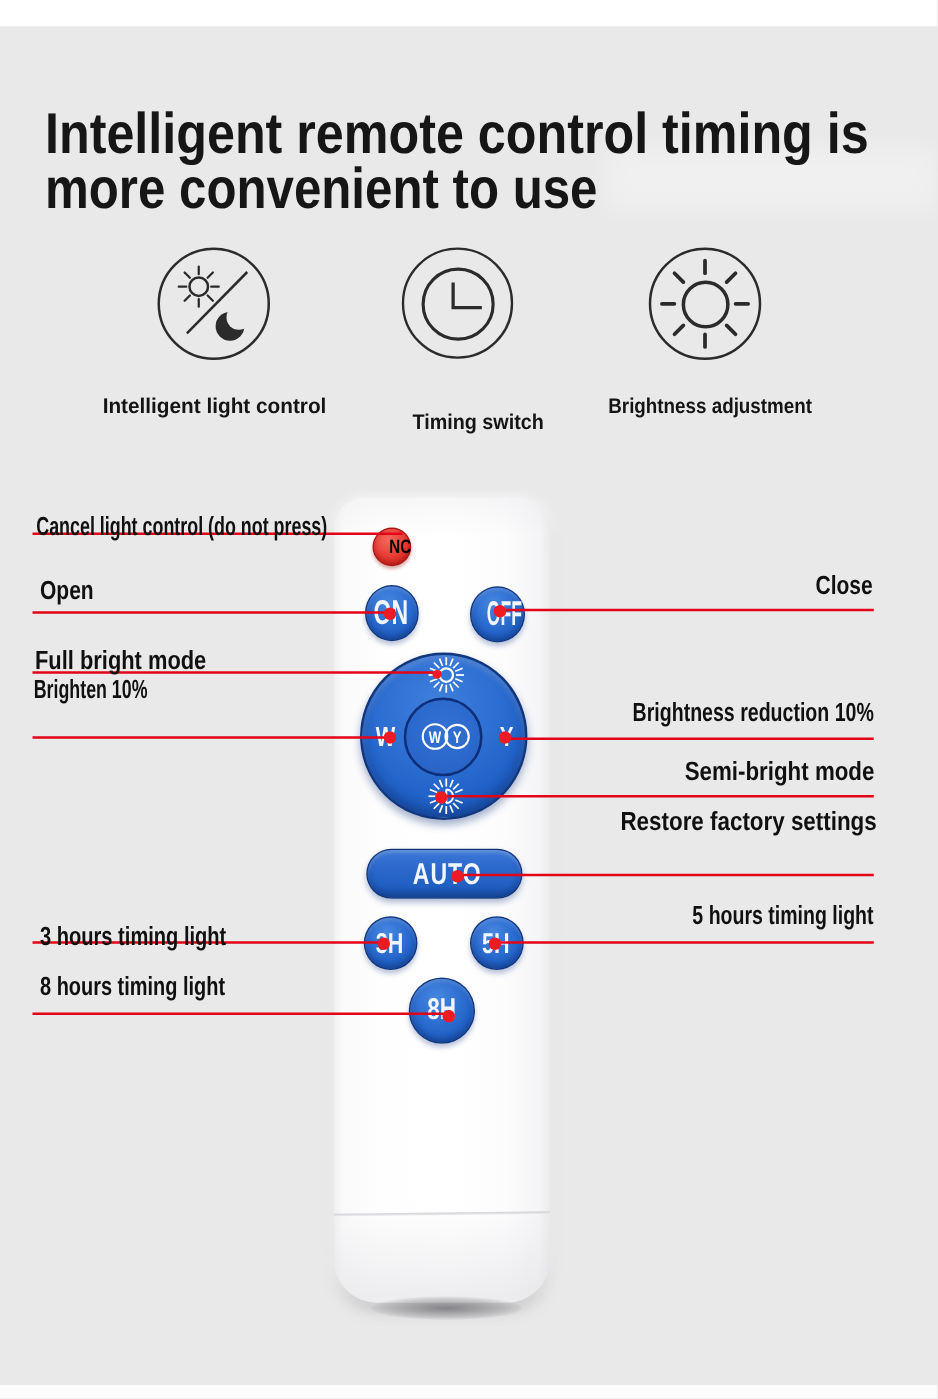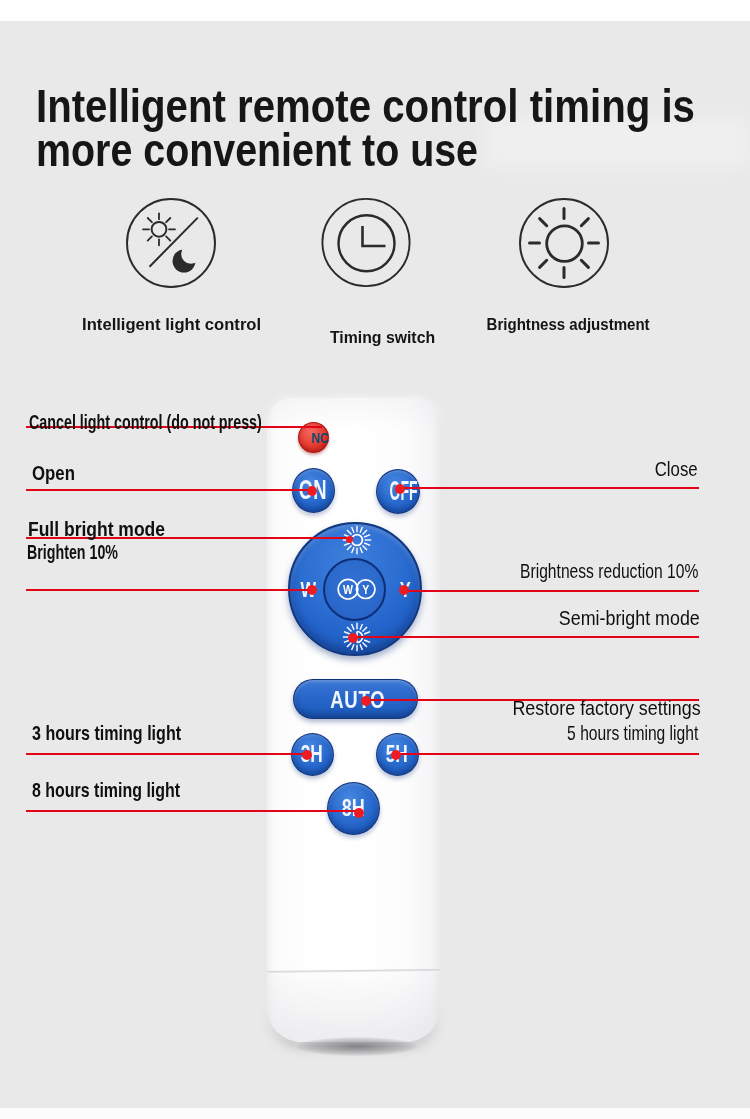--- a/index.html
+++ b/index.html
@@ -3,21 +3,21 @@
 <meta charset="utf-8">
 <style>
 html,body{margin:0;padding:0}
 body{width:750px;height:1119px;position:relative;background:#e9e9e9;font-family:"Liberation Sans",sans-serif;overflow:hidden}
 .abs{position:absolute}
 .strip{position:absolute;left:0;width:750px;background:#fff}
 .title{position:absolute;left:39px;font-weight:bold;color:#161616;font-size:46px;line-height:46px;white-space:nowrap}
 .title>span{display:inline-block;transform-origin:0 0}
 .lbl{position:absolute;font-weight:bold;color:#101010;font-size:21px;line-height:21px;white-space:nowrap}
 .lbl>span{display:inline-block;transform-origin:0 50%}
-.lblr{position:absolute;font-weight:normal;color:#101010;font-size:21px;line-height:21px;white-space:nowrap;text-align:center}
+.lblr{position:absolute;font-weight:bold;color:#101010;font-size:21px;line-height:21px;white-space:nowrap;text-align:center}
 .lblr>span{display:inline-block;transform-origin:100% 50%}
 .iclbl{position:absolute;font-weight:bold;color:#141414;font-size:17px;line-height:17px;white-space:nowrap;text-align:center}
 .iclbl>span{display:inline-block;transform-origin:50% 50%}
 .rline{position:absolute;height:2px;background:#e30418}
 .rdot{position:absolute;width:10px;height:10px;border-radius:50%;background:#ee1b23}
 .remote{position:absolute;left:267px;top:398px;width:173px;height:644px;border-radius:25px 25px 35px 35px;
  background:linear-gradient(90deg,#f0f0f3 0%,#fafafb 4%,#fefefe 20%,#ffffff 55%,#fcfcfd 80%,#f5f5f7 95%,#ebebee 100%);
  box-shadow:0 0 10px 0 rgba(252,252,252,0.75), 0 9px 12px -5px rgba(120,120,128,0.55);}
 .remote:before{content:"";position:absolute;left:0;top:0;width:100%;height:100%;border-radius:inherit;
  background:linear-gradient(180deg,rgba(225,225,229,0.28) 0%,rgba(255,255,255,0) 5%,rgba(255,255,255,0) 88%,rgba(218,218,223,0.45) 99%)}
@@ -83,21 +83,21 @@
 <div class="iclbl" style="left:263px;top:329px;width:240px"><span id="il2" style="transform:scaleX(0.93)">Timing switch</span></div>
 <div class="iclbl" style="left:448px;top:315.7px;width:240px"><span id="il3" style="transform:scaleX(0.885)">Brightness adjustment</span></div>
 
 <div class="remote"></div>
 <div class="seam"></div>
 <div class="shadowell"></div>
 
 <div class="abs" style="left:298px;top:421.5px;width:31px;height:31px;border-radius:50%;
  background:radial-gradient(circle at 40% 30%, #f4685f 0%, #e73a31 55%, #d42620 85%, #b61d18 100%);
  box-shadow:0 2px 3px rgba(150,30,30,0.4), inset 0 -2px 4px rgba(140,15,10,0.5);border:1px solid rgba(160,20,15,0.9);box-sizing:border-box"></div>
-<div class="btxt" style="left:298px;top:430px;width:44px;font-size:15.5px;line-height:15.5px;color:#0c4a6e"><span style="transform:scaleX(0.78)">NC</span></div>
+<div class="btxt" style="left:298px;top:430px;width:44px;font-size:15.5px;line-height:15.5px;color:#000000"><span style="transform:scaleX(0.78)">NC</span></div>
 
 <div class="btn" style="left:291.5px;top:467.5px;width:43px;height:45px"></div>
 <div class="btn" style="left:376px;top:468.5px;width:44px;height:45px"></div>
 <div class="btxt" style="left:291.5px;top:476.5px;width:43px;font-size:27.5px;line-height:26px"><span id="on" style="transform:scaleX(0.67)">ON</span></div>
 <div class="btxt" style="left:376px;top:477.5px;width:44px;font-size:27.5px;line-height:26px"><span id="off" style="transform:scaleX(0.51)">OFF</span></div>
 
 <div class="abs" style="left:288.3px;top:522px;width:134px;height:134px;border-radius:50%;
  background:radial-gradient(circle at 46% 30%, #3f80dc 0%, #2c6ed2 42%, #2263c9 64%, #1a55b4 85%, #144a9e 100%);
  box-shadow:0 4px 7px rgba(25,55,125,0.4), inset 0 -4px 9px rgba(10,35,95,0.45), inset 0 3px 5px rgba(255,255,255,0.22);
  border:2px solid #11377f;box-sizing:border-box"></div>
@@ -194,20 +194,20 @@
 <div class="rdot" style="left:347.7px;top:632.5px"></div>
 <div class="rdot" style="left:361px;top:696px"></div>
 <div class="rdot" style="left:301.5px;top:749.5px"></div>
 <div class="rdot" style="left:391px;top:749.5px"></div>
 <div class="rdot" style="left:353.8px;top:808px"></div>
 
 <div class="lbl" style="left:29px;top:411px"><span id="L1" style="transform:scaleX(0.681)">Cancel light control (do not press)</span></div>
 <div class="lbl" style="left:32px;top:461.7px"><span id="L2" style="transform:scaleX(0.8)">Open</span></div>
 <div class="lbl" style="left:28px;top:518px"><span id="L3" style="transform:scaleX(0.833)">Full bright mode</span></div>
 <div class="lbl" style="left:27px;top:541px"><span id="L4" style="transform:scaleX(0.678)">Brighten 10%</span></div>
-<div class="lbl" style="left:31.7px;top:722px"><span id="L5" style="transform:scaleX(0.765)">3 hours timing light</span></div>
+<div class="lbl" style="left:31.7px;top:739px"><span id="L5" style="transform:scaleX(0.765)">3 hours timing light</span></div>
 <div class="lbl" style="left:31.7px;top:779.1px"><span id="L6" style="transform:scaleX(0.76)">8 hours timing light</span></div>
 
 <div class="lblr" style="right:52.3px;top:457.7px"><span id="R1" style="transform:scaleX(0.8)">Close</span></div>
 <div class="lblr" style="right:51.3px;top:559.7px"><span id="R2" style="transform:scaleX(0.745)">Brightness reduction 10%</span></div>
 <div class="lblr" style="right:50px;top:607.4px"><span id="R3" style="transform:scaleX(0.85)">Semi-bright mode</span></div>
-<div class="lblr" style="right:49px;top:697px"><span id="R4" style="transform:scaleX(0.853)">Restore factory settings</span></div>
+<div class="lblr" style="right:49px;top:647px"><span id="R4" style="transform:scaleX(0.853)">Restore factory settings</span></div>
 <div class="lblr" style="right:51.3px;top:721.7px"><span id="R5" style="transform:scaleX(0.744)">5 hours timing light</span></div>
 
 </body></html>

